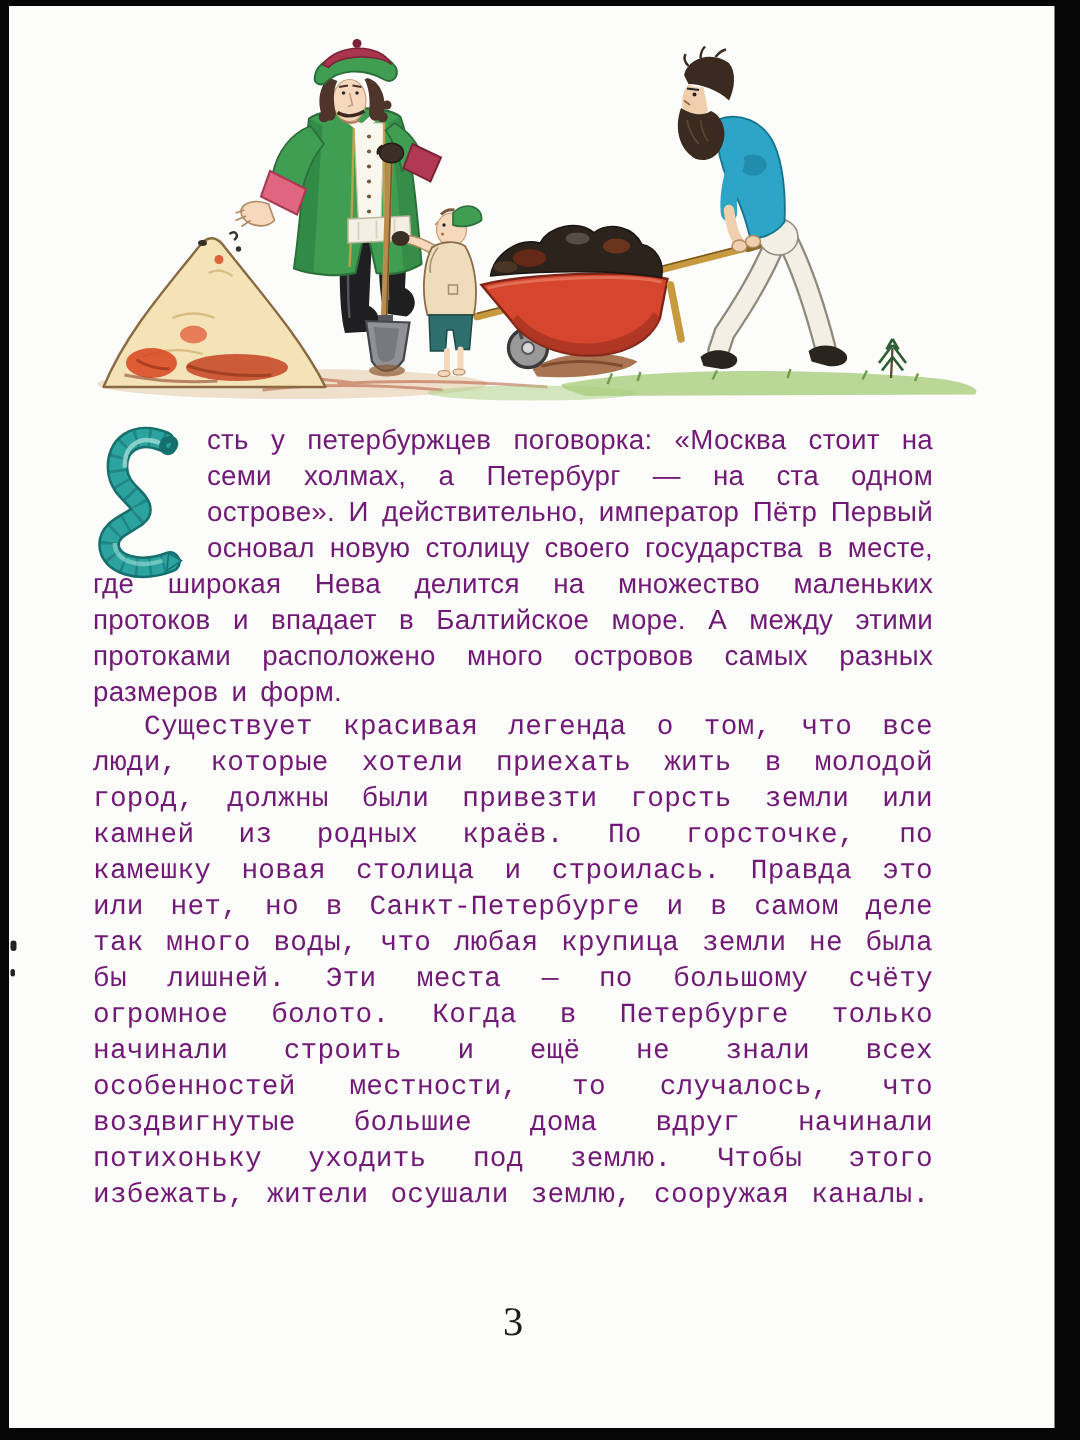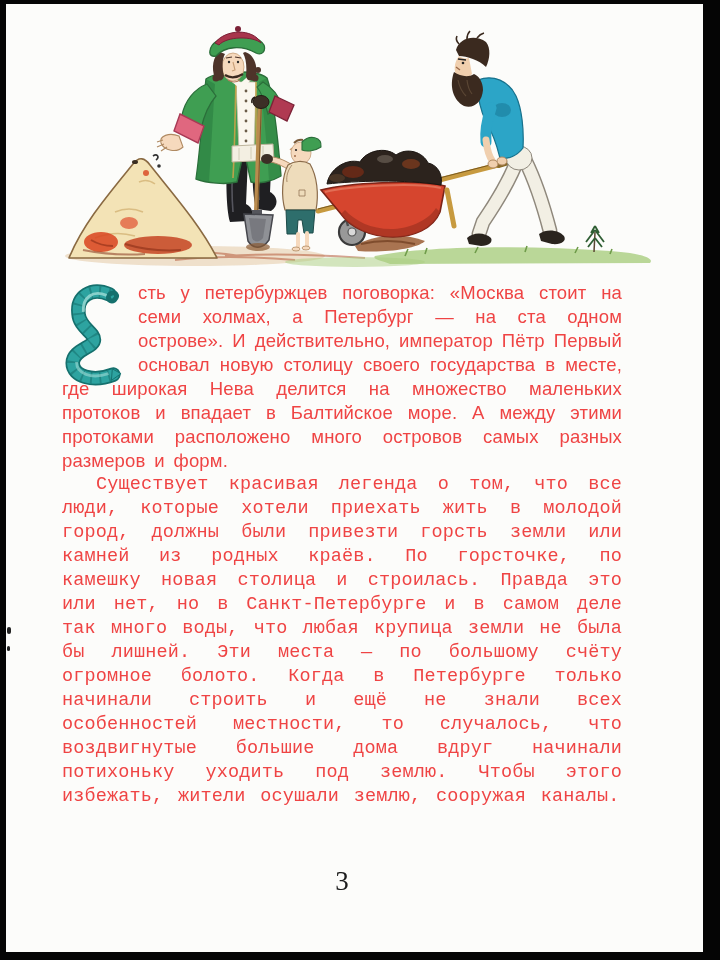--- a/index.html
+++ b/index.html
@@ -14,21 +14,21 @@
   .edge-right{right:0;top:0;width:17px;height:960px;}
   .edge-bottom{left:0;bottom:0;width:720px;height:8px;}
   .binding-mark{position:absolute;background:#222;border-radius:2px;}
   .mark1{left:7px;top:627px;width:4px;height:7px;}
   .mark2{left:7px;top:646px;width:3px;height:5px;}
 
   .illustration{position:absolute;left:55px;top:12px;width:610px;height:258px;}
 
   .text-block{
     position:absolute;left:62px;top:281px;width:560px;
-    font-size:18.5px;line-height:24px;color:#ef4444;
+    font-size:18.5px;line-height:24px;color:#701a75;
     text-align:justify;
     letter-spacing:0.15px;word-spacing:3.5px;
     hyphens:auto;-webkit-hyphens:auto;
   }
   .text-block p{margin:0;padding:0;}
   .text-block p.indent{text-indent:34px;font-family:Liberation Mono, monospace;}
   .dropcap-box{
     float:left;width:74px;height:94px;margin:2px 2px 0 0;
     position:relative;
   }

